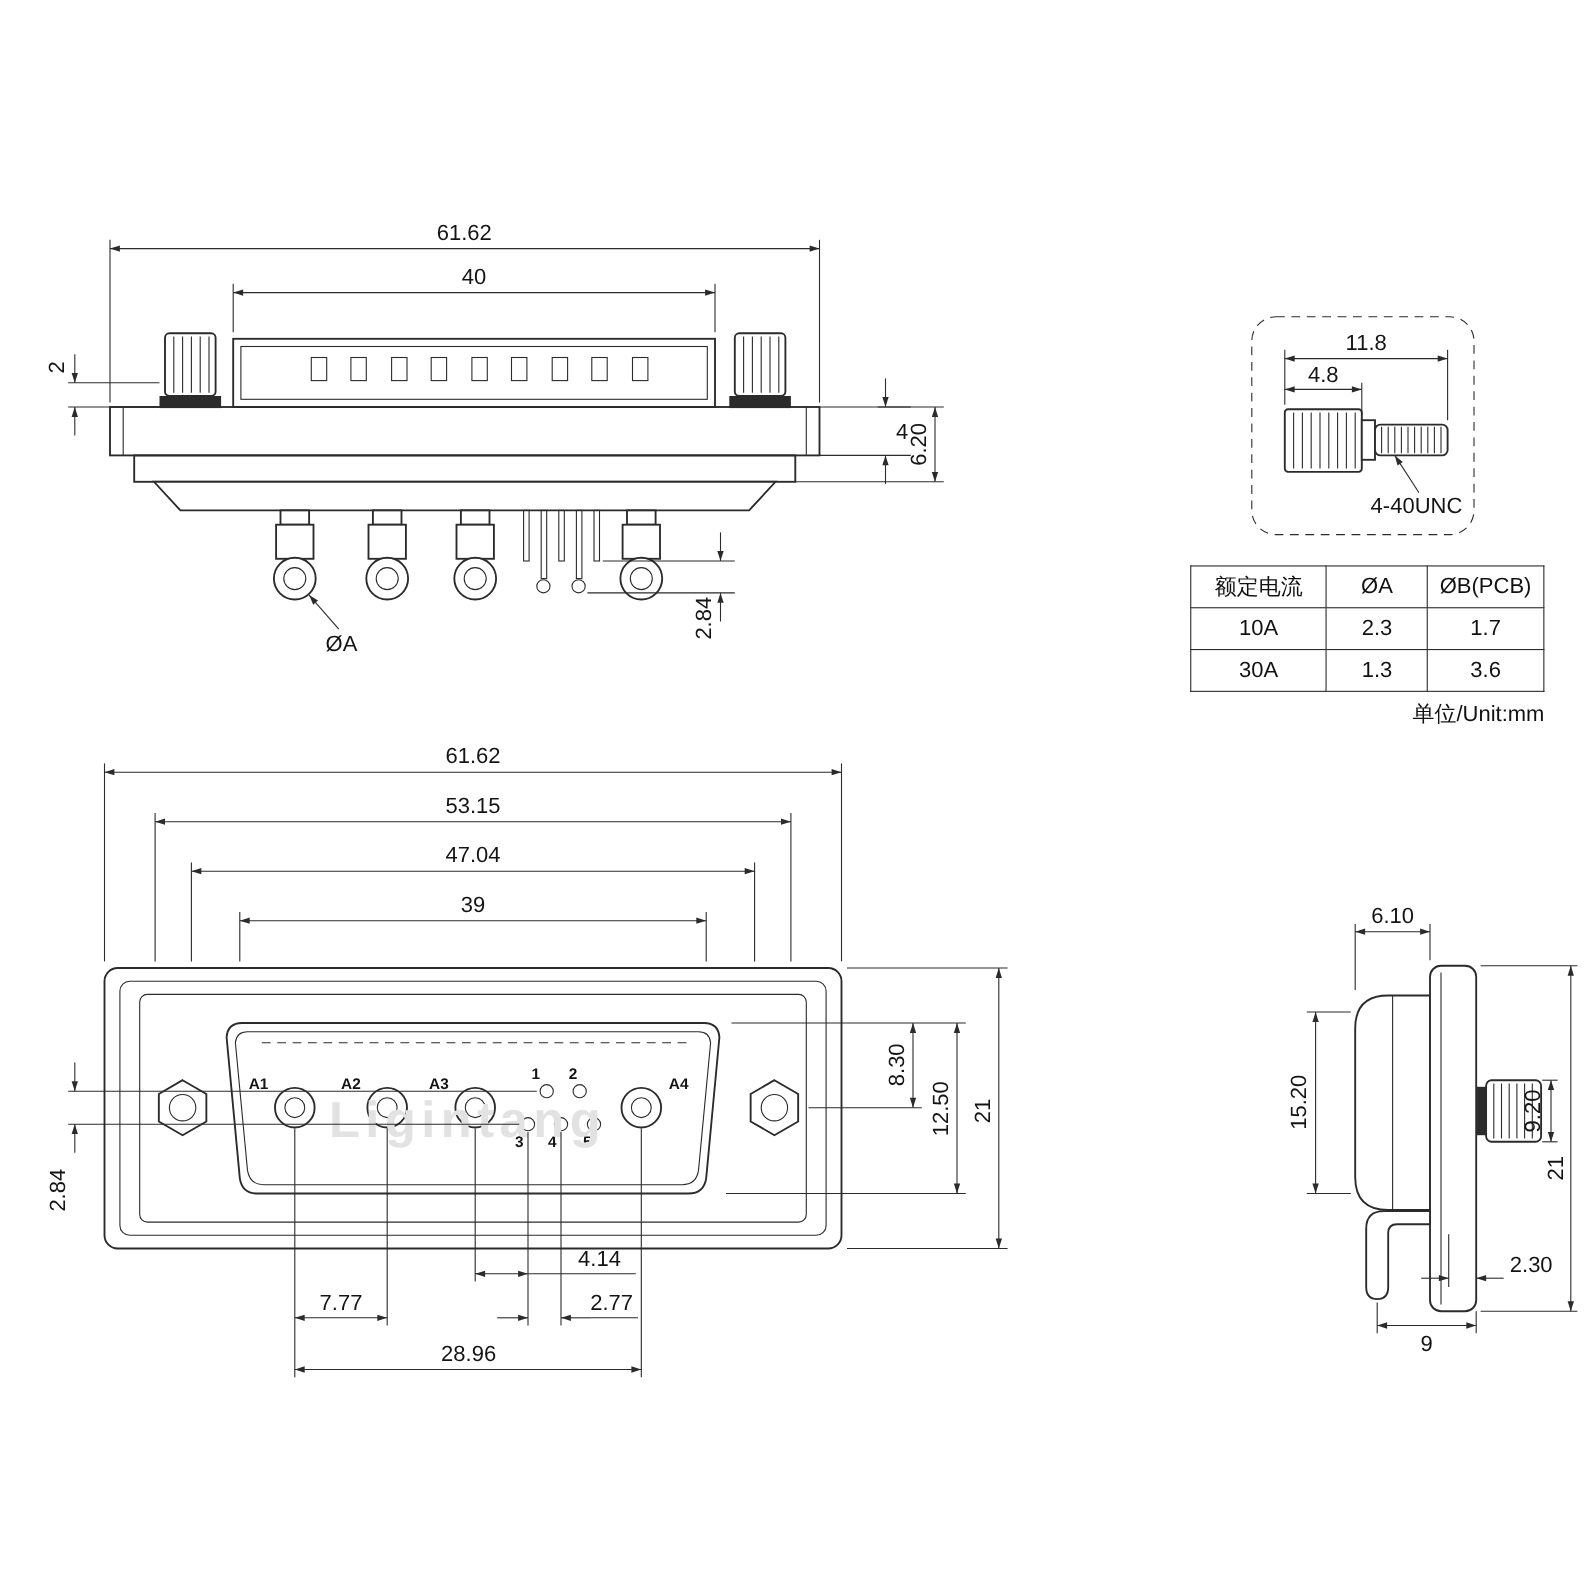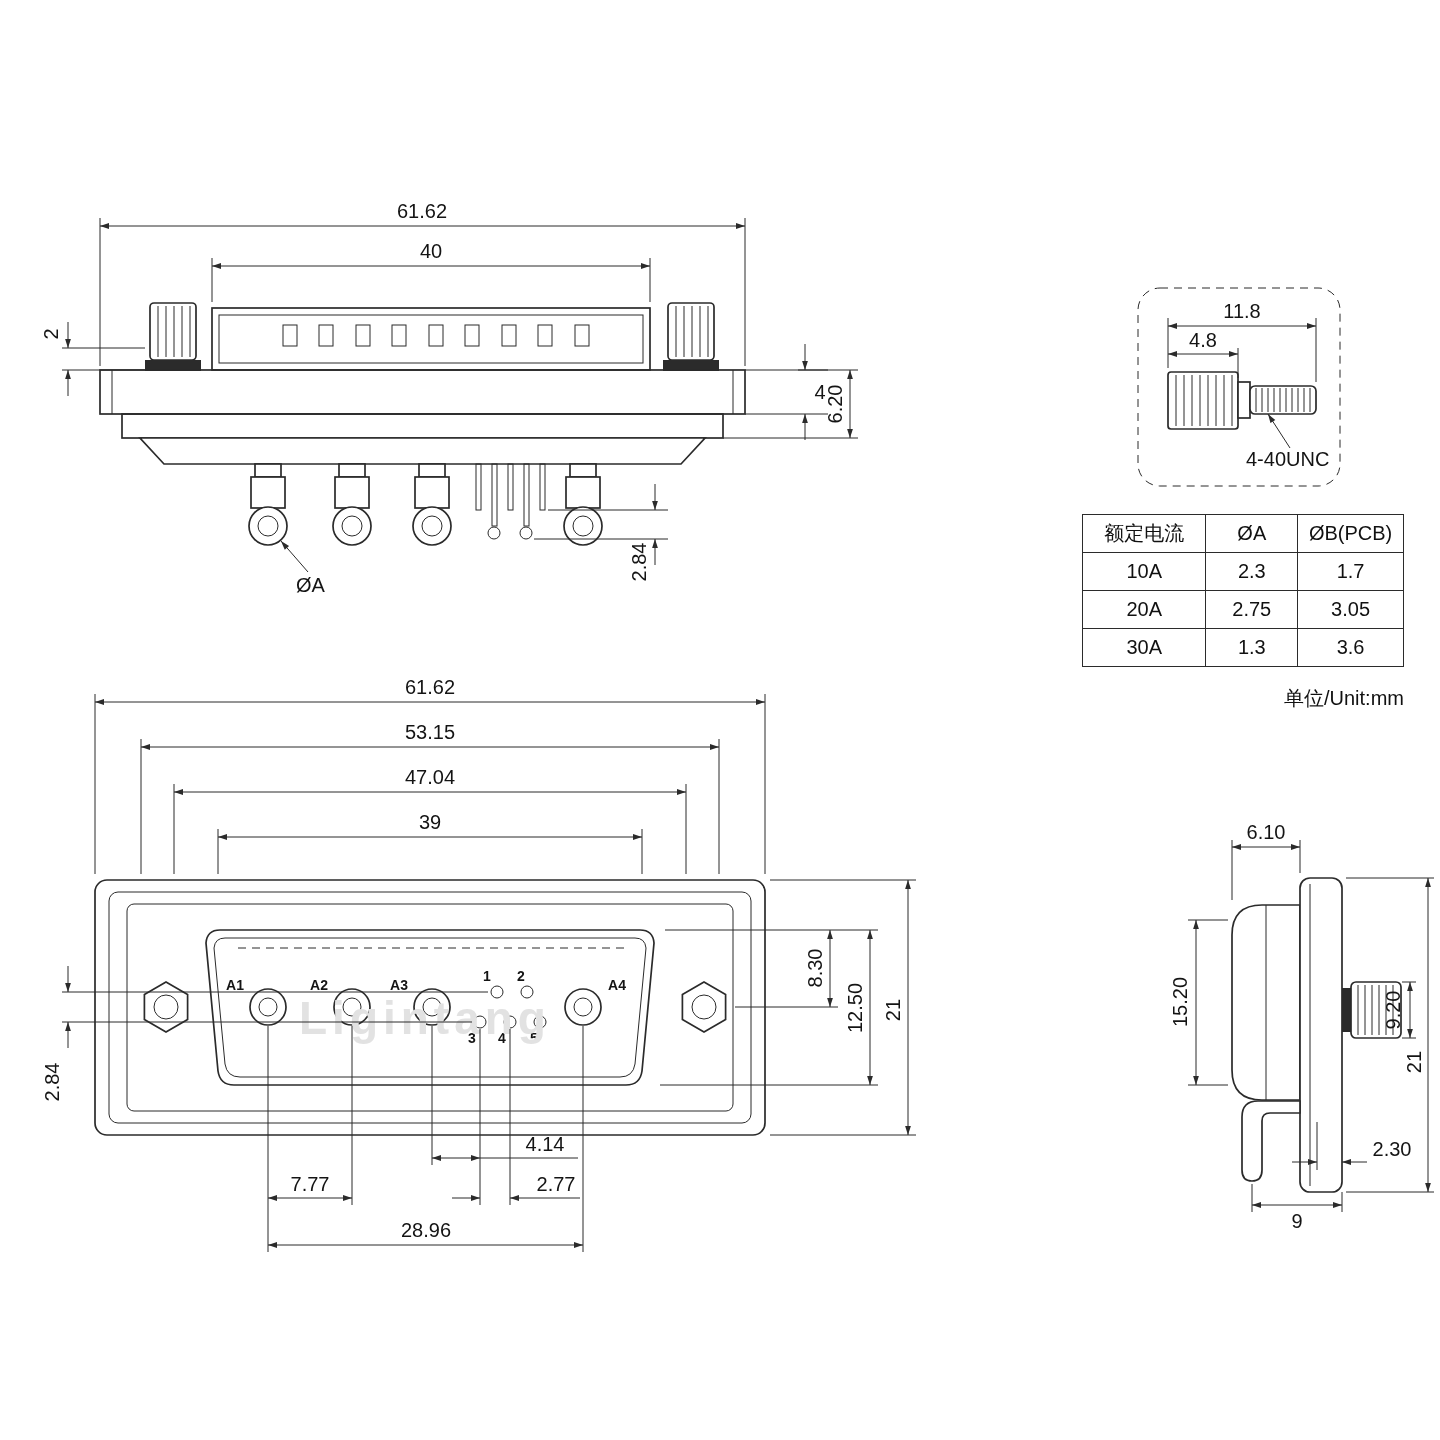--- a/index.html
+++ b/index.html
@@ -17,21 +17,21 @@
   .dimh  { stroke:#2b2b2b; stroke-width:1; fill:none; marker-end:url(#aE); }
   .dimtxt{ font-size:20px; fill:#141414; }
   .pinlbl{ font-size:14px; font-weight:bold; fill:#141414; }
   .mid   { text-anchor:middle; }
   .watermark { font-size:46px; font-weight:bold; fill:#e2e2e2; letter-spacing:5px; text-anchor:middle; }
 
   .spec-table { position:absolute; left:1082px; top:514px; width:322px; }
   .spec-table table { border-collapse:collapse; width:100%;padding-left:20px; }
   .spec-table th, .spec-table td { border:1.6px solid #2b2b2b; height:38px;
       text-align:center; vertical-align:middle; font-size:20px; font-weight:normal; color:#111; }
-  .unit-note { text-align:right; font-size:20px; margin-top:18px; color:#111; }
+  .unit-note { text-align:right; font-size:20px; margin-top:6px; color:#111; }
 </style>
 </head>
 <body>
 
 <div class="canvas">
 
 <svg class="drawing" width="1440" height="1440" viewBox="0 0 1440 1440" xmlns="http://www.w3.org/2000/svg">
   <defs>
     <marker id="aE" viewBox="0 0 10 10" refX="10" refY="5" markerWidth="11" markerHeight="9" orient="auto">
       <path d="M0,1.8 L10,5 L0,8.2 Z" fill="#2b2b2b"></path>
@@ -392,25 +392,20 @@
         <th>ØB(PCB)</th>
       </tr>
     </thead>
     <tbody>
       <tr>
         <td>10A</td>
         <td>2.3</td>
         <td>1.7</td>
       </tr>
       <tr>
-        <td>20A</td>
-        <td>2.75</td>
-        <td>3.05</td>
-      </tr>
-      <tr>
         <td>30A</td>
         <td>1.3</td>
         <td>3.6</td>
       </tr>
     </tbody>
   </table>
   <div class="unit-note">单位/Unit:mm</div>
 </div>
 
 </div>

